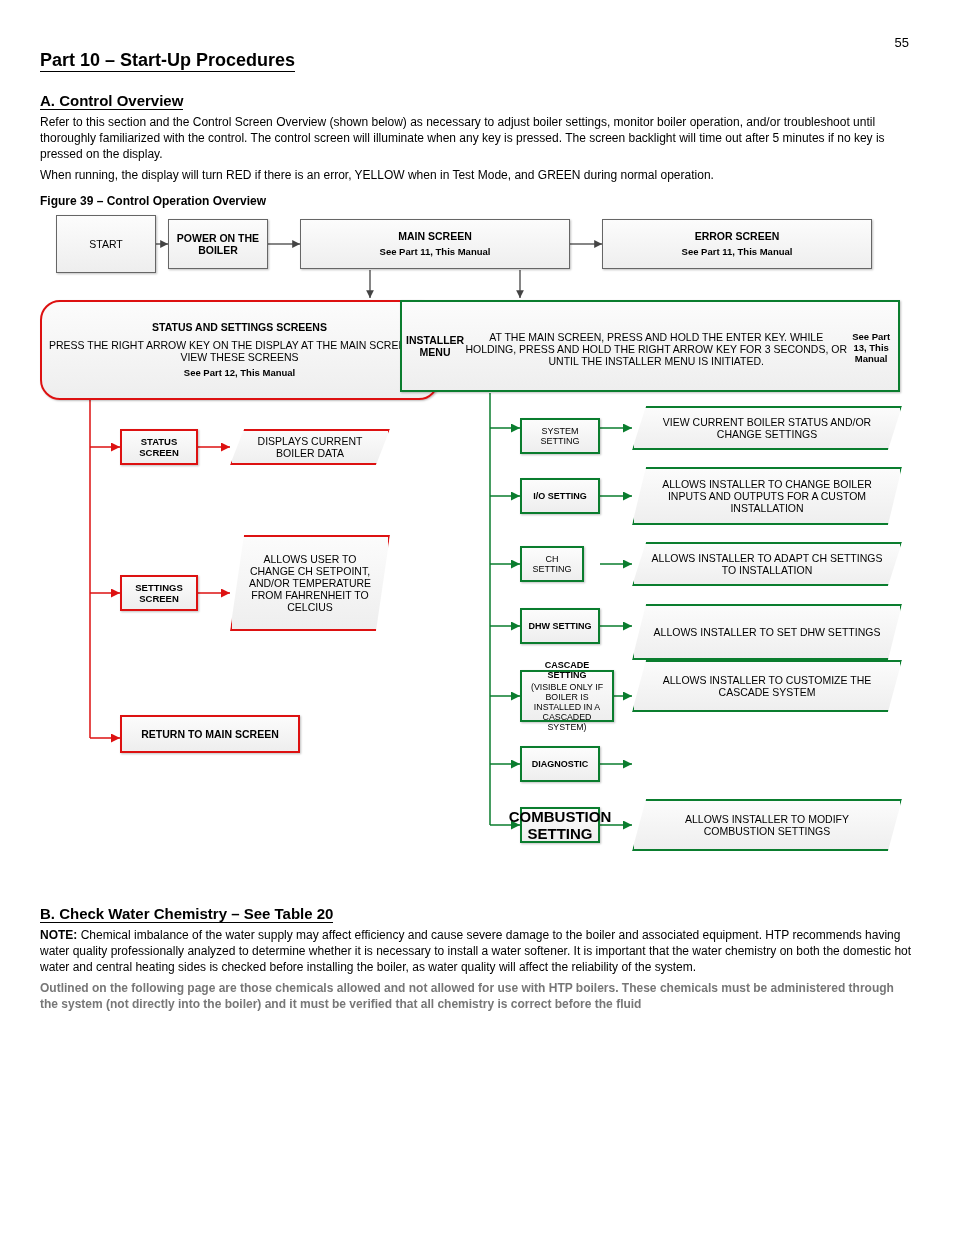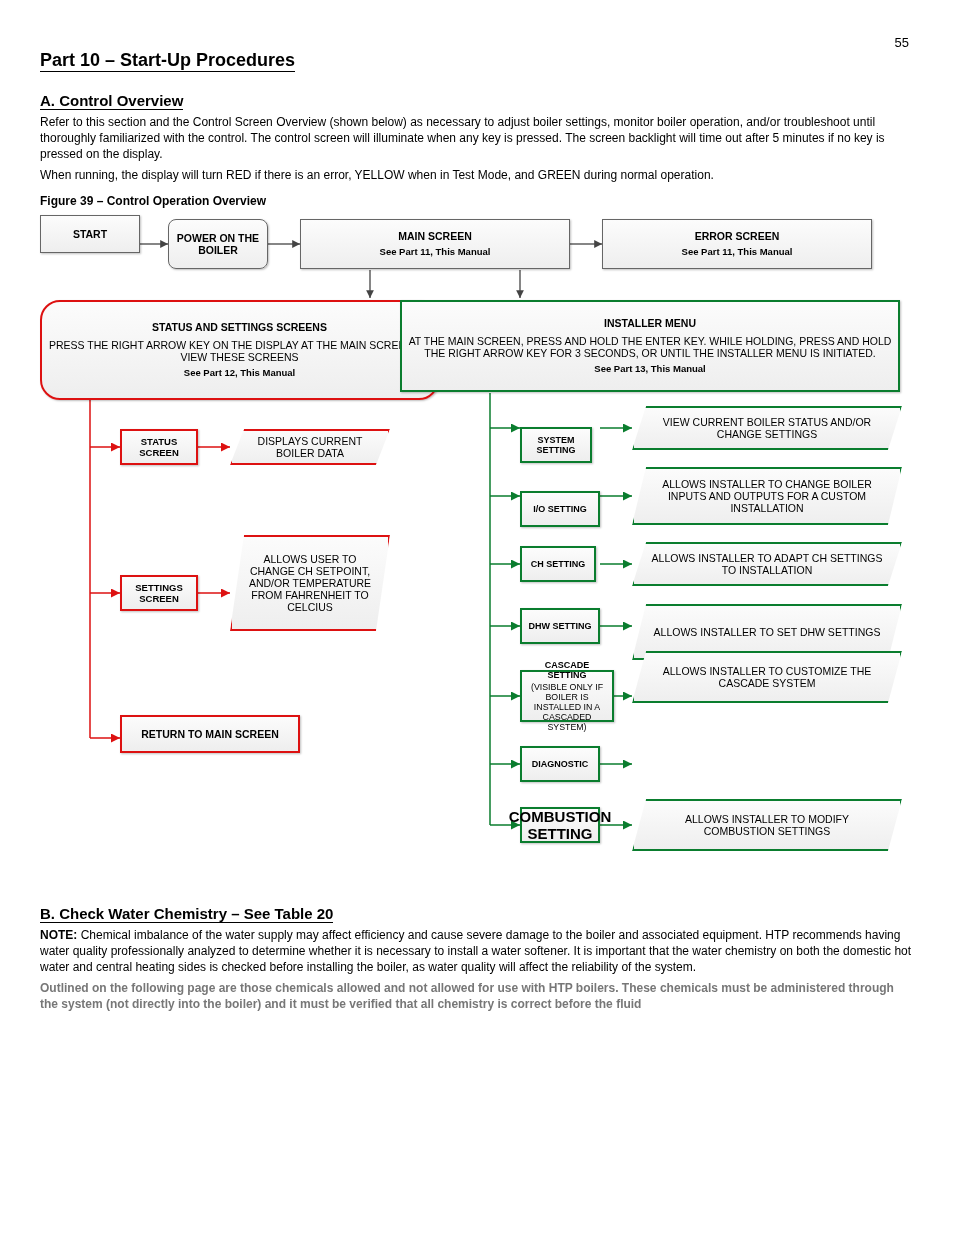--- a/index.html
+++ b/index.html
@@ -120,22 +120,22 @@
 
     <line x1="560" y1="213" x2="592" y2="213" stroke="#0a7d2e" stroke-width="1.5" marker-end="url(#ag)"></line>
     <line x1="560" y1="281" x2="592" y2="281" stroke="#0a7d2e" stroke-width="1.5" marker-end="url(#ag)"></line>
     <line x1="560" y1="349" x2="592" y2="349" stroke="#0a7d2e" stroke-width="1.5" marker-end="url(#ag)"></line>
     <line x1="560" y1="411" x2="592" y2="411" stroke="#0a7d2e" stroke-width="1.5" marker-end="url(#ag)"></line>
     <line x1="560" y1="481" x2="592" y2="481" stroke="#0a7d2e" stroke-width="1.5" marker-end="url(#ag)"></line>
     <line x1="560" y1="549" x2="592" y2="549" stroke="#0a7d2e" stroke-width="1.5" marker-end="url(#ag)"></line>
     <line x1="560" y1="610" x2="592" y2="610" stroke="#0a7d2e" stroke-width="1.5" marker-end="url(#ag)"></line>
   </svg>
 
-  <div class="box" style="left:0;top:4;width:100px;height:38px;font-weight:bold;">START</div>
-  <div class="box" style="left:128px;top:4px;width:100px;height:50px;font-weight:bold;border-radius:8px;">POWER ON THE BOILER</div>
+  <div class="box" style="left:16px;top:4;width:100px;height:58px;font-weight:normal;">START</div>
+  <div class="box" style="left:128px;top:4px;width:100px;height:50px;font-weight:bold;">POWER ON THE BOILER</div>
   <div class="box" style="left:260px;top:4px;width:270px;height:50px;font-weight:bold;flex-direction:column;">
     <span>MAIN SCREEN</span>
     <span class="seeref" style="margin-top:4px;">See Part 11, This Manual</span>
   </div>
   <div class="box" style="left:562px;top:4px;width:270px;height:50px;font-weight:bold;flex-direction:column;">
     <span>ERROR SCREEN</span>
     <span class="seeref" style="margin-top:4px;">See Part 11, This Manual</span>
   </div>
 
   <div class="box red" style="left:0;top:85px;width:399px;height:100px;flex-direction:column;border-radius:20px;">
@@ -145,43 +145,43 @@
   </div>
 
   <div class="box red" style="left:80px;top:214px;width:78px;height:36px;font-weight:bold;font-size:9.5px;">STATUS SCREEN</div>
   <div class="para red" style="left:190px;top:214px;width:160px;height:36px;">DISPLAYS CURRENT BOILER DATA</div>
 
   <div class="box red" style="left:80px;top:360px;width:78px;height:36px;font-weight:bold;font-size:9.5px;">SETTINGS SCREEN</div>
   <div class="para red" style="left:190px;top:320px;width:160px;height:96px;">ALLOWS USER TO CHANGE CH SETPOINT, AND/OR TEMPERATURE FROM FAHRENHEIT TO CELCIUS</div>
 
   <div class="box red" style="left:80px;top:500px;width:180px;height:38px;font-weight:bold;">RETURN TO MAIN SCREEN</div>
 
-  <div class="box green" style="left:360px;top:85px;width:500px;height:92px;flex-direction:column;">
+  <div class="box green" style="left:360px;top:85px;width:500px;height:92px;flex-direction:row;">
     <span style="font-weight:bold">INSTALLER MENU</span>
     <span style="margin-top:6px">AT THE MAIN SCREEN, PRESS AND HOLD THE ENTER KEY. WHILE HOLDING, PRESS AND HOLD THE RIGHT ARROW KEY FOR 3 SECONDS, OR UNTIL THE INSTALLER MENU IS INITIATED.</span>
     <span class="seeref" style="margin-top:4px;">See Part 13, This Manual</span>
   </div>
 
-  <div class="box green" style="left:480px;top:212px;width:72px;height:36px;font-weight:bold;font-size:9px;">SYSTEM SETTING</div>
+  <div class="box green" style="left:480px;top:203px;width:80px;height:36px;font-weight:normal;font-size:9px;">SYSTEM SETTING</div>
   <div class="para green" style="left:592px;top:191px;width:270px;height:44px;">VIEW CURRENT BOILER STATUS AND/OR CHANGE SETTINGS</div>
 
-  <div class="box green" style="left:480px;top:276px;width:80px;height:36px;font-weight:bold;font-size:9px;">I/O SETTING</div>
+  <div class="box green" style="left:480px;top:263px;width:80px;height:36px;font-weight:bold;font-size:9px;">I/O SETTING</div>
   <div class="para green" style="left:592px;top:252px;width:270px;height:58px;">ALLOWS INSTALLER TO CHANGE BOILER INPUTS AND OUTPUTS FOR A CUSTOM INSTALLATION</div>
 
-  <div class="box green" style="left:480px;top:331px;width:76px;height:36px;font-weight:bold;font-size:9px;">CH SETTING</div>
+  <div class="box green" style="left:480px;top:331px;width:64px;height:36px;font-weight:normal;font-size:9px;">CH SETTING</div>
   <div class="para green" style="left:592px;top:327px;width:270px;height:44px;">ALLOWS INSTALLER TO ADAPT CH SETTINGS TO INSTALLATION</div>
 
   <div class="box green" style="left:480px;top:393px;width:80px;height:36px;font-weight:bold;font-size:9px;">DHW SETTING</div>
   <div class="para green" style="left:592px;top:389px;width:270px;height:56px;">ALLOWS INSTALLER TO SET DHW SETTINGS</div>
 
   <div class="box green" style="left:480px;top:455px;width:94px;height:52px;font-weight:bold;font-size:9px;flex-direction:column;">
     <span>CASCADE SETTING</span>
     <span style="font-weight:normal;font-size:8.8px;margin-top:2px;">(VISIBLE ONLY IF BOILER IS INSTALLED IN A CASCADED SYSTEM)</span>
   </div>
-  <div class="para green" style="left:592px;top:436px;width:270px;height:52px;">ALLOWS INSTALLER TO CUSTOMIZE THE  CASCADE SYSTEM</div>
+  <div class="para green" style="left:592px;top:445px;width:270px;height:52px;">ALLOWS INSTALLER TO CUSTOMIZE THE  CASCADE SYSTEM</div>
 
   <div class="box green" style="left:480px;top:531px;width:80px;height:36px;font-weight:bold;font-size:9px;">DIAGNOSTIC</div>
 
   <div class="box green" style="left:480px;top:592px;width:80px;height:36px;font-weight:bold;font-size:15px;">COMBUSTION SETTING</div>
   <div class="para green" style="left:592px;top:584px;width:270px;height:52px;">ALLOWS INSTALLER TO MODIFY COMBUSTION SETTINGS</div>
 
 </div>
 
 <h2 style="margin-top:10px;"><span class="uline">B. Check Water Chemistry – See Table 20</span></h2>
 <p class="footnote"><b>NOTE:</b><span> Chemical imbalance of the water supply may affect efficiency and cause severe damage to the boiler and associated equipment. HTP recommends having water quality professionally analyzed to determine whether it is necessary to install a water softener. It is important that the water chemistry on both the domestic hot water and central heating sides is checked before installing the boiler, as water quality will affect the reliability of the system.</span></p>

